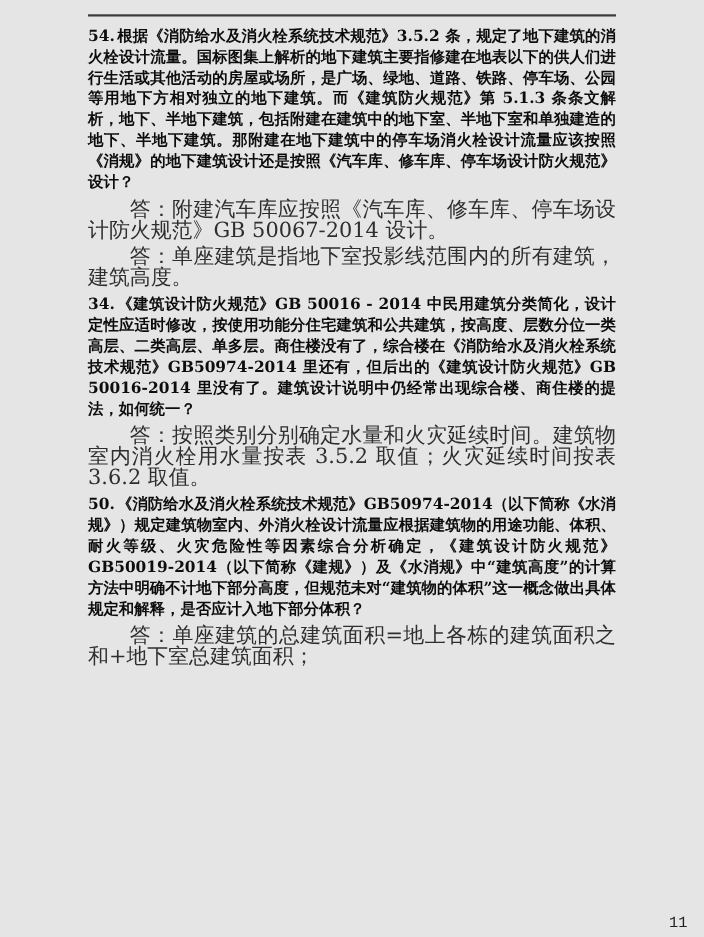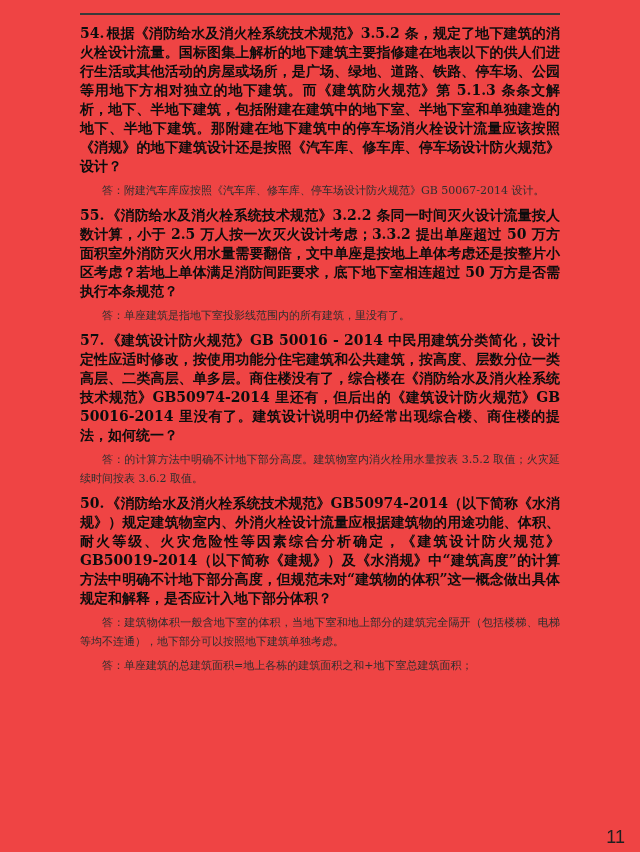--- a/index.html
+++ b/index.html
@@ -10,21 +10,21 @@
   body {
     width: 640px;
     height: 852px;
     position: relative;
     overflow: hidden;
     font-family: "DejaVu Serif", serif;
   }
   .page {
     position: absolute;
     inset: 0;
-    background: #ef4444;
+    background: #e5e5e5;
   }
   .text-column {
     position: absolute;
     left: 80px;
     top: 13px;
     width: 480px;
   }
   .top-rule {
     height: 2px;
     background: #3a3a3a;
@@ -38,62 +38,60 @@
     color: #0d0d0d;
     text-align: justify;
     margin: 6px 0 0 0;
   }
   .qnum {
     margin-right: 2px;
   }
   .answer {
     font-family: "DejaVu Serif", serif;
     font-weight: normal;
-    font-size: 11px;
+    font-size: 19px;
     line-height: 19px;
     color: #2e2e2e;
     text-align: justify;
     text-indent: 2em;
     margin: 5px 0 0 0;
   }
   .page-number {
     position: absolute;
     right: 15px;
     bottom: 4px;
-    font-family: Liberation Sans, sans-serif;
-    font-size: 18px;
+    font-family: Liberation Mono, monospace;
+    font-size: 14px;
     color: #1f1f1f;
   }
 </style>
 </head>
 <body>
 
 <div class="page">
   <div class="text-column">
     <div class="top-rule"></div>
 
     <section>
       <p class="question"><span class="qnum">54.</span><span>根据《消防给水及消火栓系统技术规范》3.5.2 条，规定了地下建筑的消火栓设计流量。国标图集上解析的地下建筑主要指修建在地表以下的供人们进行生活或其他活动的房屋或场所，是广场、绿地、道路、铁路、停车场、公园等用地下方相对独立的地下建筑。而《建筑防火规范》第 5.1.3 条条文解析，地下、半地下建筑，包括附建在建筑中的地下室、半地下室和单独建造的地下、半地下建筑。那附建在地下建筑中的停车场消火栓设计流量应该按照《消规》的地下建筑设计还是按照《汽车库、修车库、停车场设计防火规范》设计？</span></p>
       <p class="answer">答：附建汽车库应按照《汽车库、修车库、停车场设计防火规范》GB 50067-2014 设计。</p>
     </section>
 
     <section>
-      <p class="question"><span class="qnum">55.</span><span>《消防给水及消火栓系统技术规范》3.2.2 条同一时间灭火设计流量按人数计算，小于 2.5 万人按一次灭火设计考虑；3.3.2 提出单座超过 50 万方面积室外消防灭火用水量需要翻倍，文中单座是按地上单体考虑还是按整片小区考虑？若地上单体满足消防间距要求，底下地下室相连超过 50 万方是否需执行本条规范？</span></p>
-      <p class="answer">答：单座建筑是指地下室投影线范围内的所有建筑，里没有了。</p>
+      <p class="answer">答：单座建筑是指地下室投影线范围内的所有建筑，建筑高度。</p>
     </section>
 
 
     <section>
-      <p class="question"><span class="qnum">57.</span><span>《建筑设计防火规范》GB 50016 - 2014 中民用建筑分类简化，设计定性应适时修改，按使用功能分住宅建筑和公共建筑，按高度、层数分位一类高层、二类高层、单多层。商住楼没有了，综合楼在《消防给水及消火栓系统技术规范》GB50974-2014 里还有，但后出的《建筑设计防火规范》GB 50016-2014 里没有了。建筑设计说明中仍经常出现综合楼、商住楼的提法，如何统一？</span></p>
-      <p class="answer">答：的计算方法中明确不计地下部分高度。建筑物室内消火栓用水量按表 3.5.2 取值；火灾延续时间按表 3.6.2 取值。</p>
+      <p class="question"><span class="qnum">34.</span><span>《建筑设计防火规范》GB 50016 - 2014 中民用建筑分类简化，设计定性应适时修改，按使用功能分住宅建筑和公共建筑，按高度、层数分位一类高层、二类高层、单多层。商住楼没有了，综合楼在《消防给水及消火栓系统技术规范》GB50974-2014 里还有，但后出的《建筑设计防火规范》GB 50016-2014 里没有了。建筑设计说明中仍经常出现综合楼、商住楼的提法，如何统一？</span></p>
+      <p class="answer">答：按照类别分别确定水量和火灾延续时间。建筑物室内消火栓用水量按表 3.5.2 取值；火灾延续时间按表 3.6.2 取值。</p>
     </section>
 
     <section>
       <p class="question"><span class="qnum">50.</span><span>《消防给水及消火栓系统技术规范》GB50974-2014（以下简称《水消规》）规定建筑物室内、外消火栓设计流量应根据建筑物的用途功能、体积、耐火等级、火灾危险性等因素综合分析确定，《建筑设计防火规范》GB50019-2014（以下简称《建规》）及《水消规》中“建筑高度”的计算方法中明确不计地下部分高度，但规范未对“建筑物的体积”这一概念做出具体规定和解释，是否应计入地下部分体积？</span></p>
-      <p class="answer">答：建筑物体积一般含地下室的体积，当地下室和地上部分的建筑完全隔开（包括楼梯、电梯等均不连通），地下部分可以按照地下建筑单独考虑。</p>
     </section>
 
     <section>
       <p class="answer">答：单座建筑的总建筑面积=地上各栋的建筑面积之和+地下室总建筑面积；</p>
     </section>
   </div>
 
   <div class="page-number">11</div>
 </div>
 

